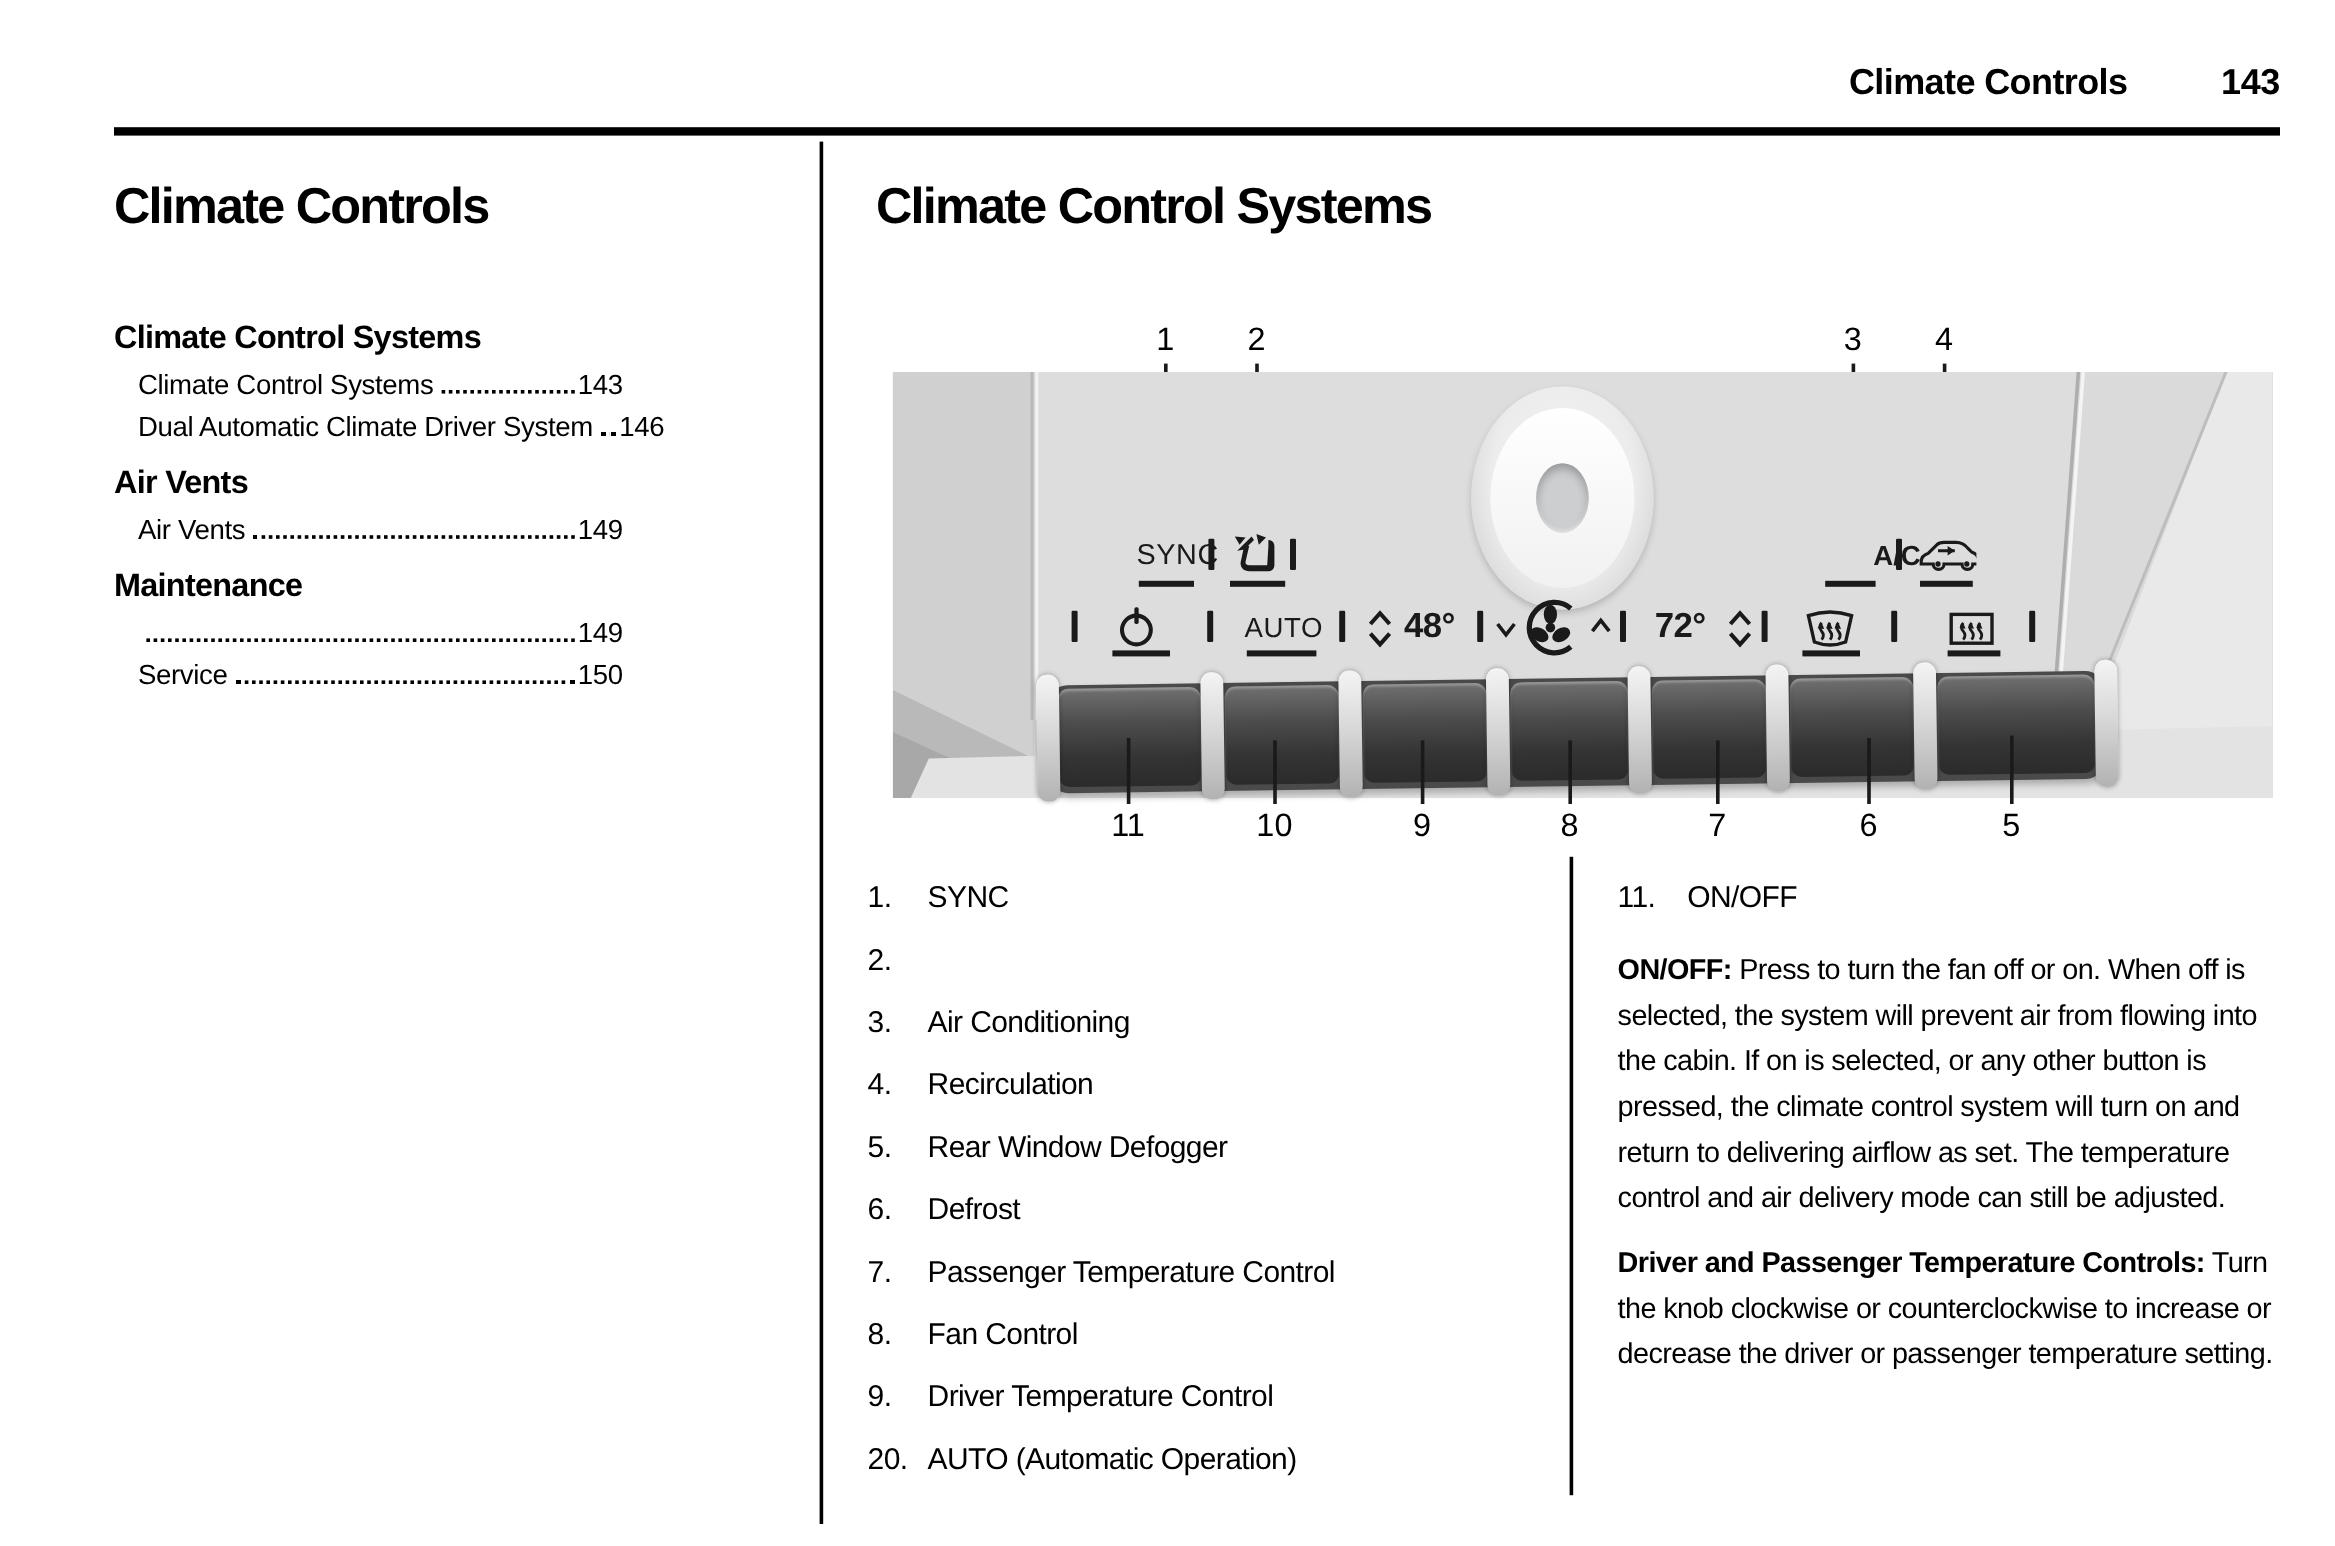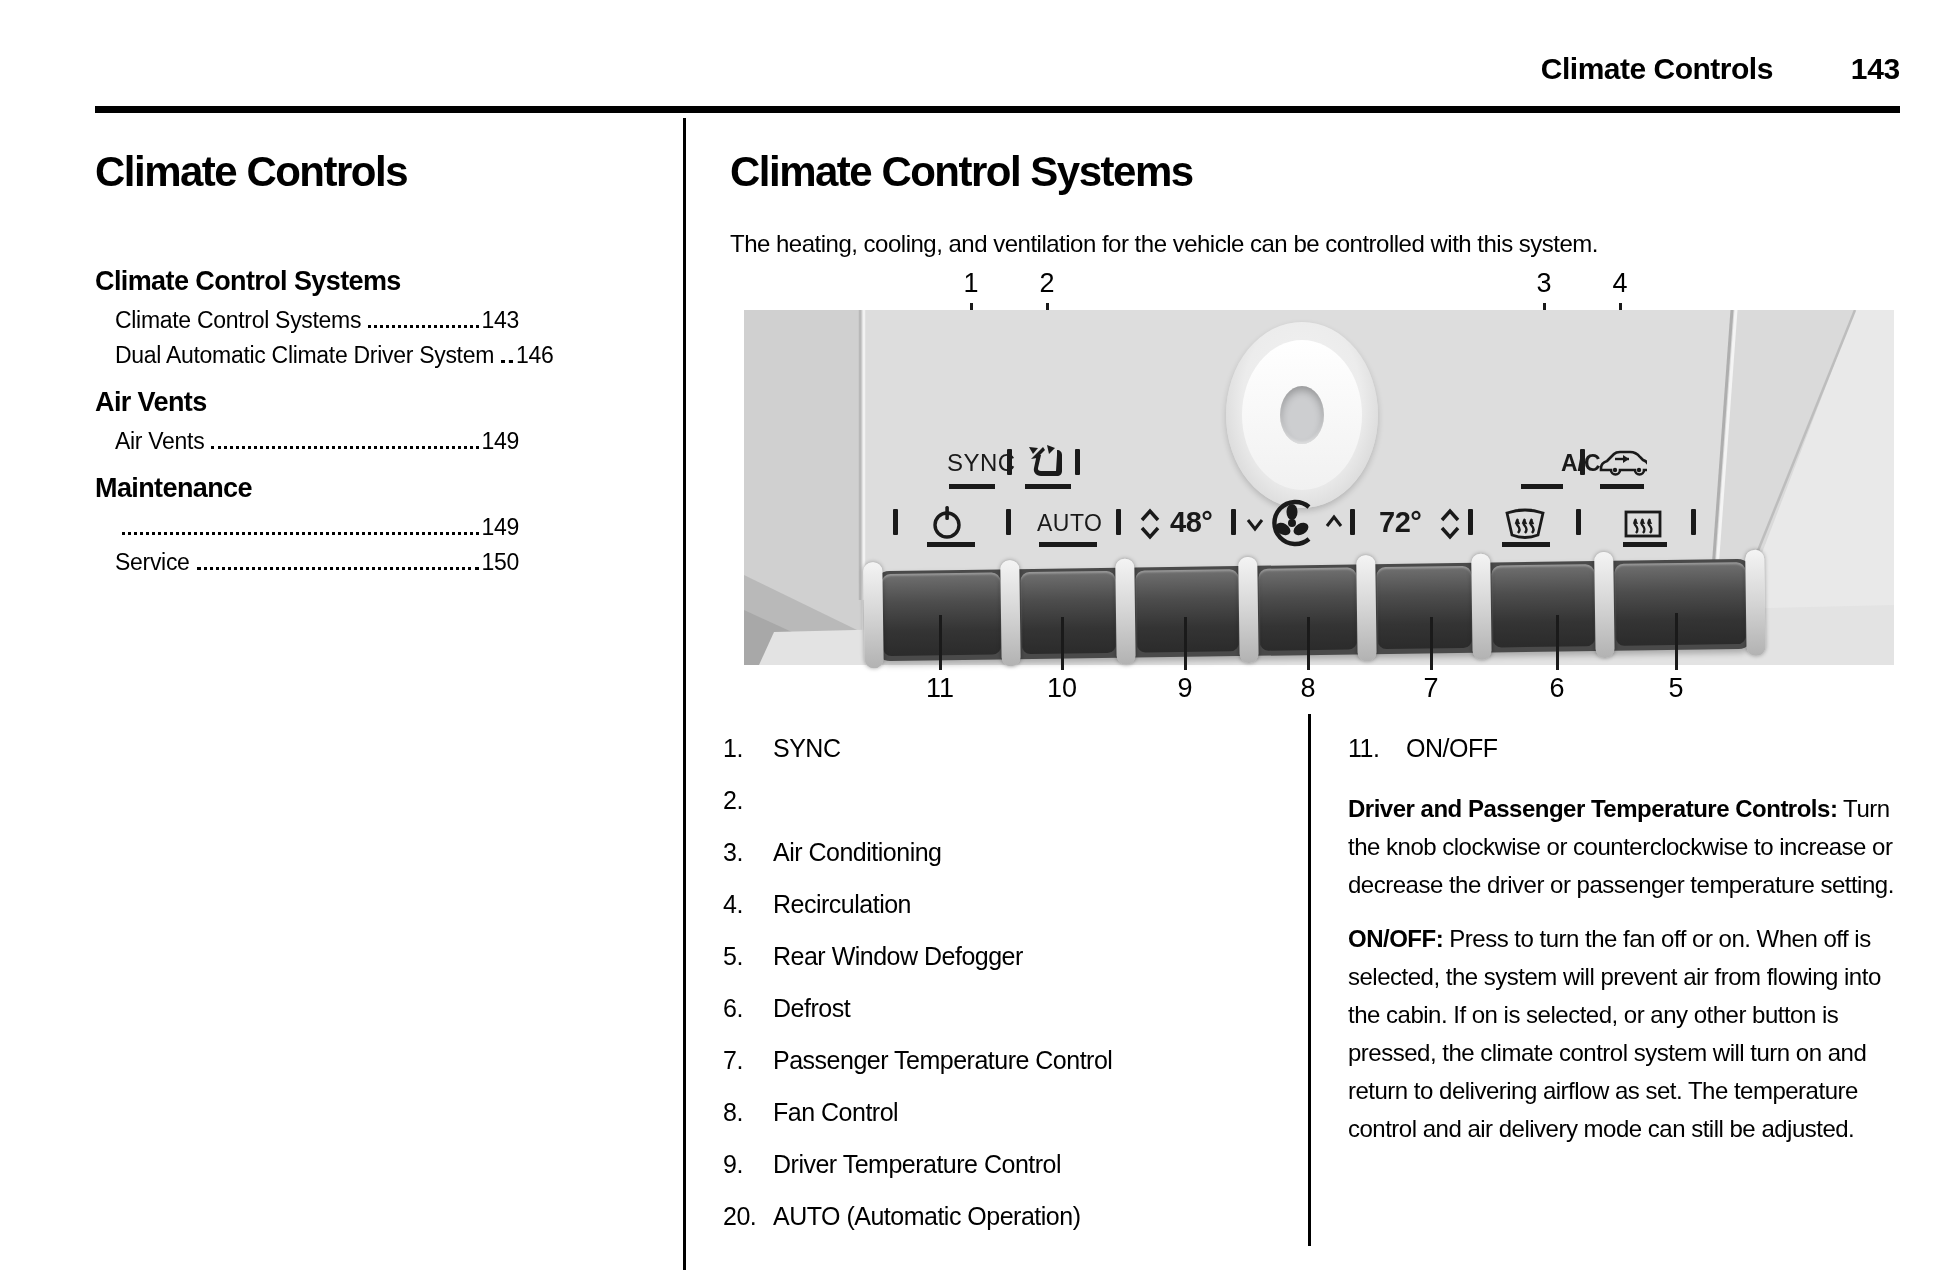--- a/index.html
+++ b/index.html
@@ -111,21 +111,20 @@
     <div class="toc-entry">
       <span class="lbl">Service</span>
       <span class="dots"></span>
       <span class="pno">150</span>
     </div>
   </div>
 </div>
 
 <div class="rightcol">
   <h1 class="pagetitle">Climate Control Systems</h1>
-  <p class="intro">The heating, cooling, and ventilation for the vehicle can be controlled with this system.</p>
 </div>
 
 <div class="figure">
 
   <span class="callout" style="left:227px;top:3px;">1</span>
   <span class="callout" style="left:303px;top:3px;">2</span>
   <span class="callout" style="left:800px;top:3px;">3</span>
   <span class="callout" style="left:876px;top:3px;">4</span>
   <div class="lead-line" style="left:226px;top:38px;height:142px;"></div>
   <div class="lead-line" style="left:302px;top:38px;height:140px;"></div>
@@ -334,15 +333,15 @@
       <span class="n">20.</span>
       <span>AUTO (Automatic Operation)</span>
     </div>
 </div>
 
 <div class="legend-right">
   <div class="legend-row">
     <span class="n">11.</span>
     <span>ON/OFF</span>
   </div>
+  <p><b>ON/OFF:</b><span> Press to turn the fan off or on. When off is selected, the system will prevent air from flowing into the cabin. If on is selected, or any other button is pressed, the climate control system will turn on and return to delivering airflow as set. The temperature control and air delivery mode can still be adjusted.</span></p>
   <p><b>Driver and Passenger Temperature Controls:</b><span> Turn the knob clockwise or counterclockwise to increase or decrease the driver or passenger temperature setting.</span></p>
-  <p><b>ON/OFF:</b><span> Press to turn the fan off or on. When off is selected, the system will prevent air from flowing into the cabin. If on is selected, or any other button is pressed, the climate control system will turn on and return to delivering airflow as set. The temperature control and air delivery mode can still be adjusted.</span></p>
 </div>
 
 </body></html>

